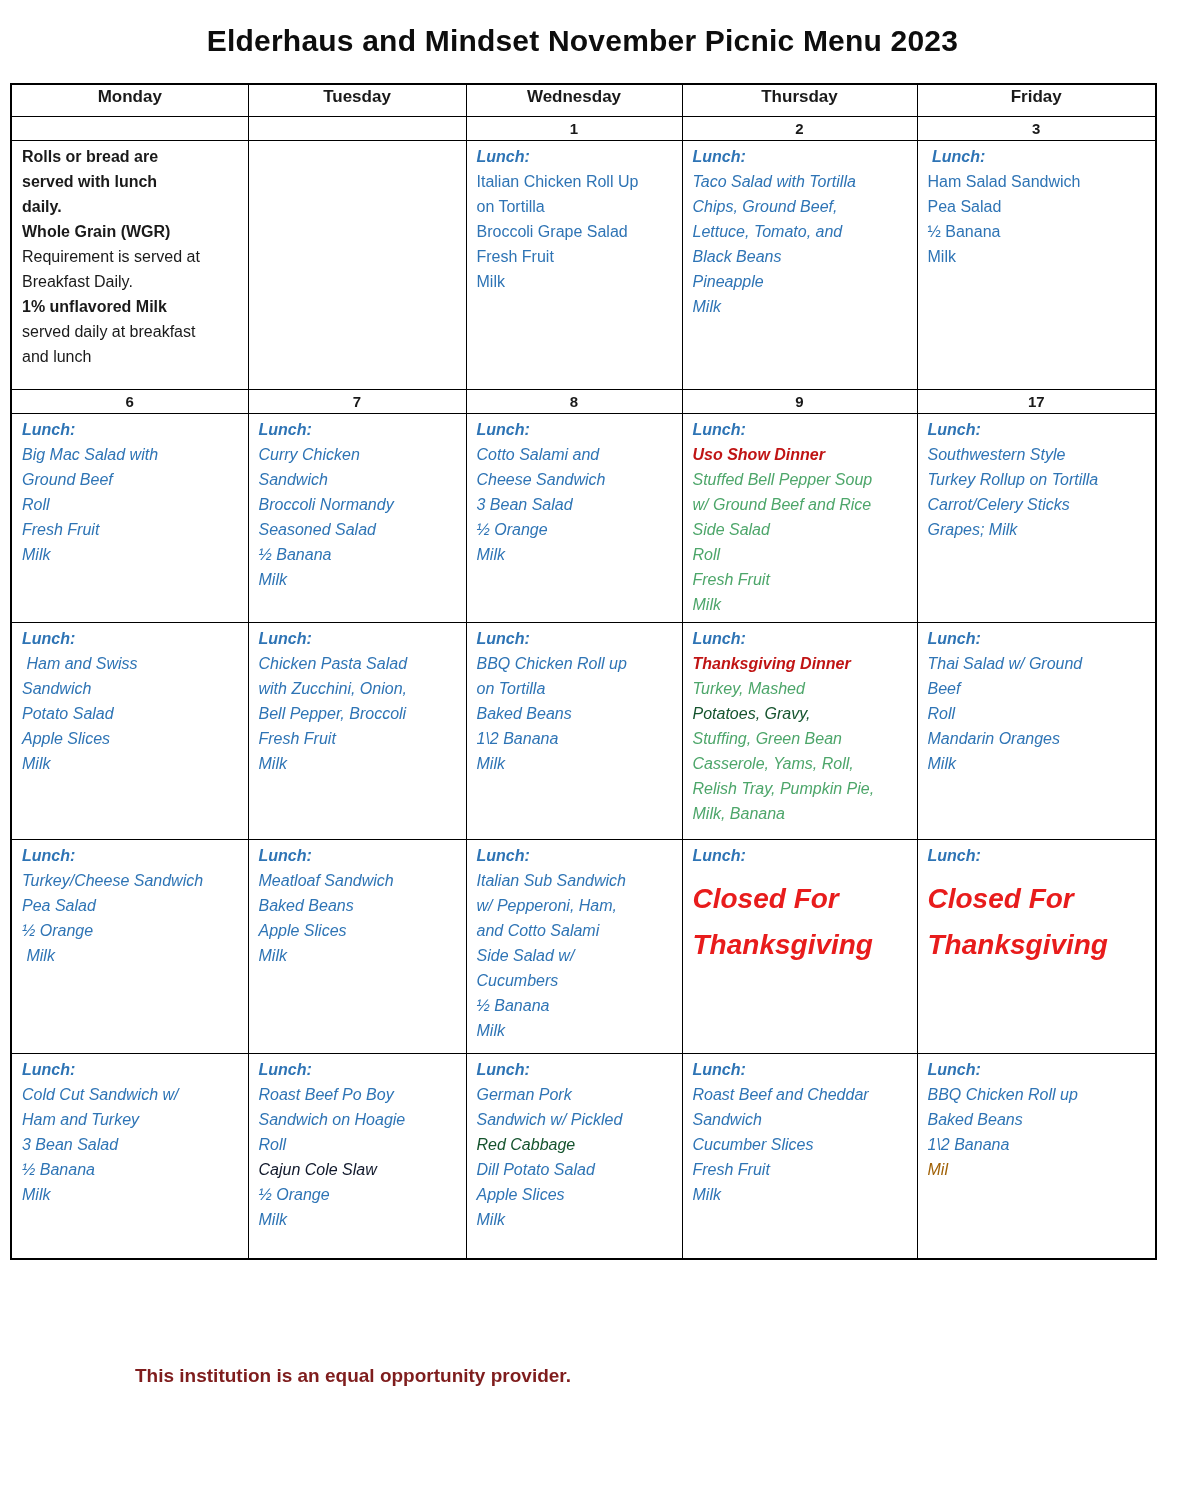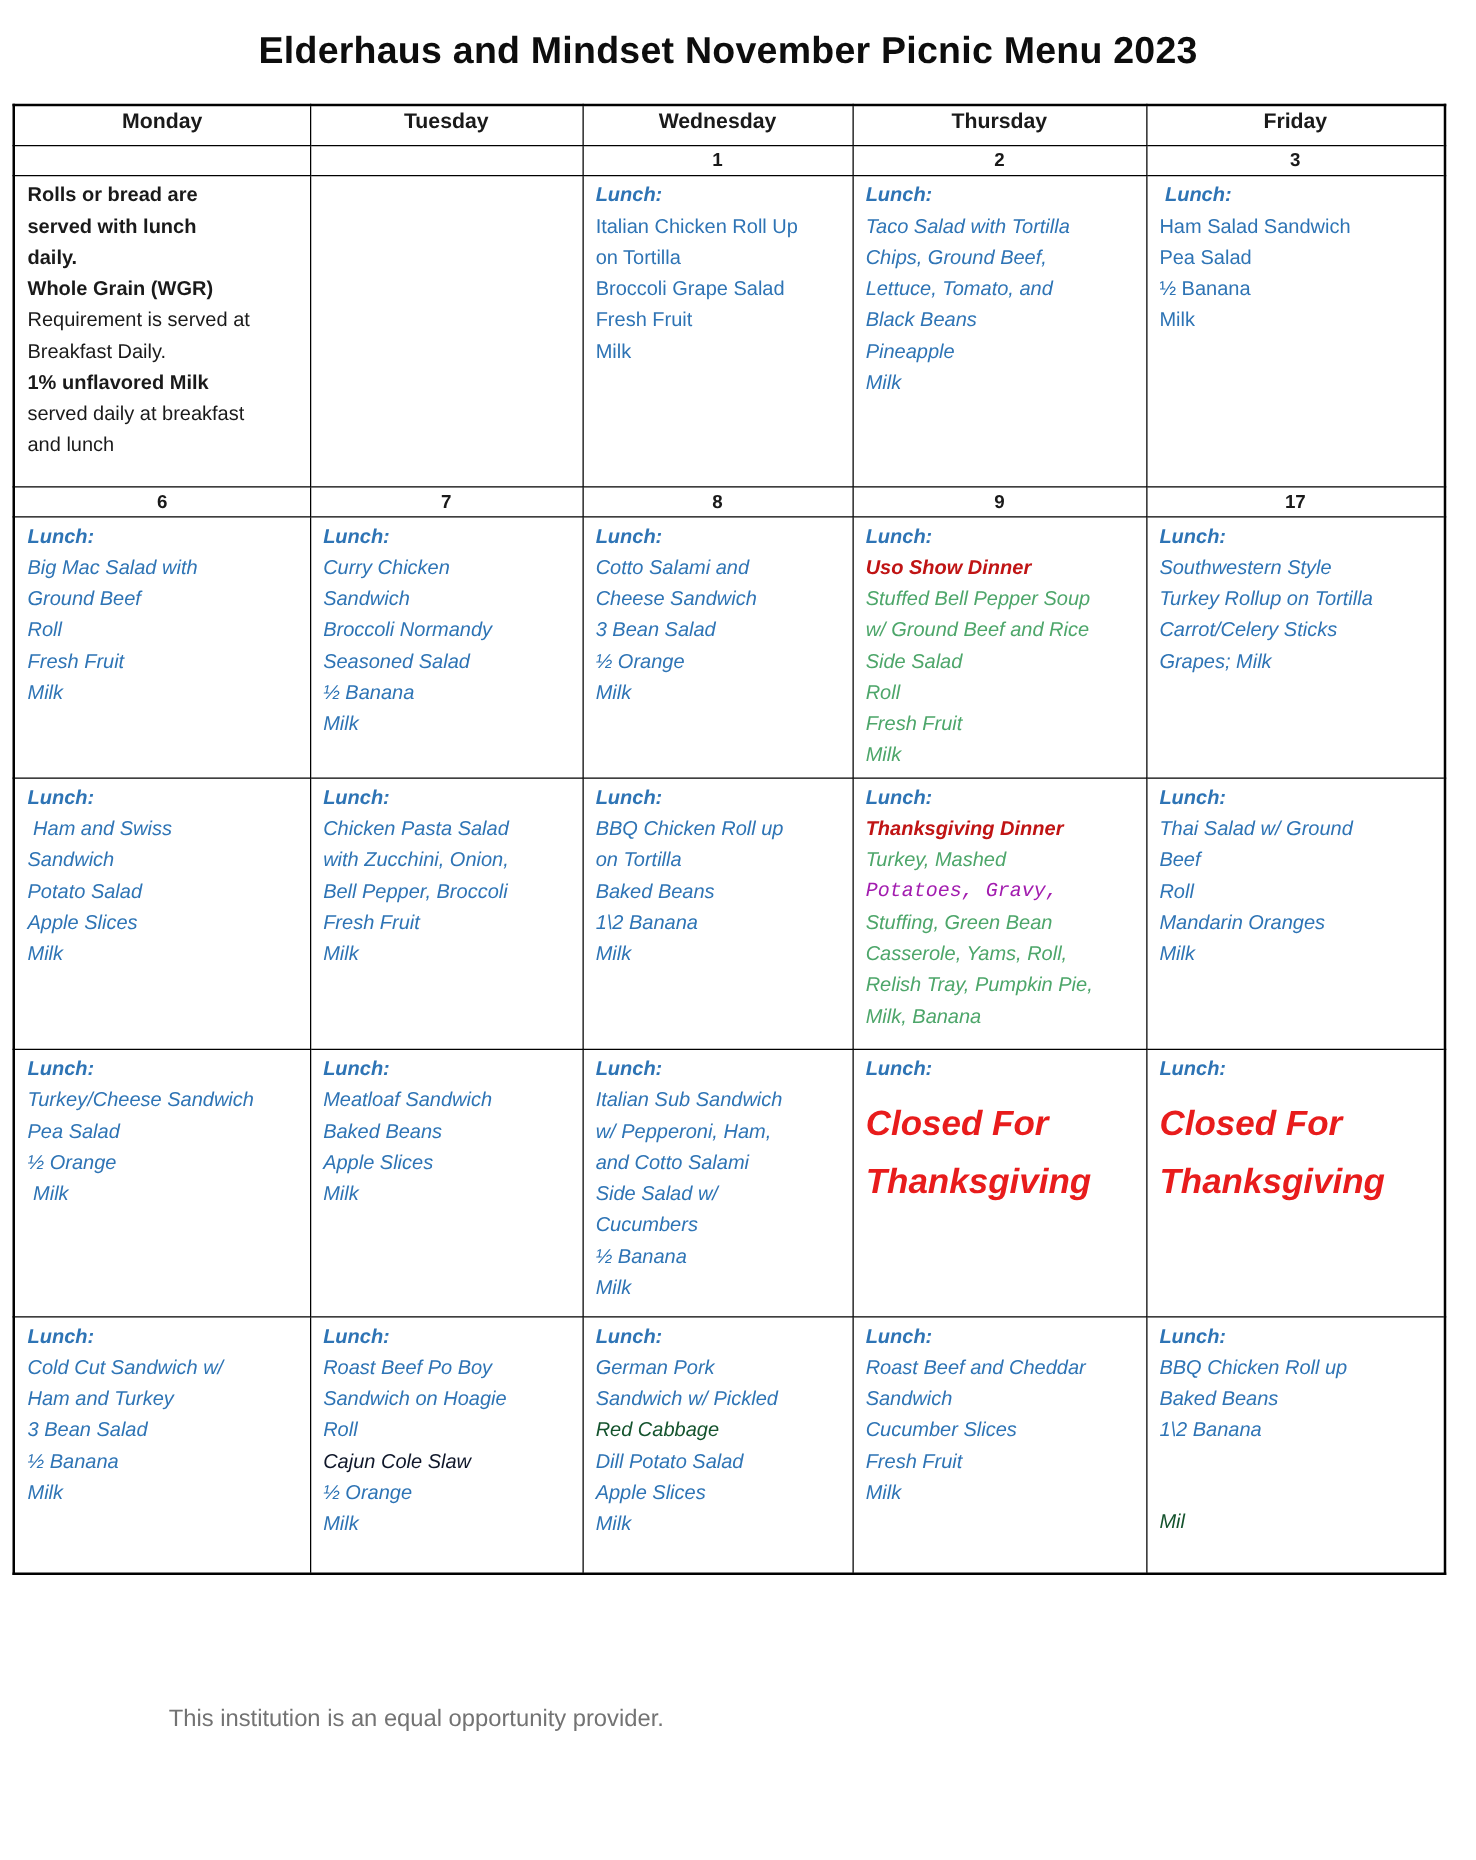--- a/index.html
+++ b/index.html
@@ -26,21 +26,21 @@
   tr.w3 td.cell{height:211px;}
   tr.w4 td.cell{height:208px;}
   tr.w5 td.cell{height:199px;}
   .lunch{font-weight:700;font-style:italic;line-height:25px;white-space:pre-wrap;}
   .item{font-style:italic;line-height:25px;white-space:pre-wrap;}
   .item.upright{font-style:normal;}
   .item.bold{font-weight:700;}
   .item.big{font-size:28px;line-height:46px;padding-top:8px;white-space:normal;}
   .footer-note{
     position:absolute;left:135px;top:1365px;
-    font-size:19px;color:#737373;
+    font-size:19px;color:#7f1d1d;font-weight:bold;
   }
 </style>
 </head>
 <body>
 
 <div class="page-title">Elderhaus and Mindset November Picnic Menu 2023</div>
 
 <table class="calendar">
   <colgroup>
     <col style="width:237px">
@@ -177,21 +177,21 @@
           <div class="item" style="color: rgb(46, 116, 181);">BBQ Chicken Roll up</div>
           <div class="item" style="color: rgb(46, 116, 181);">on Tortilla</div>
           <div class="item" style="color: rgb(46, 116, 181);">Baked Beans</div>
           <div class="item" style="color: rgb(46, 116, 181);">1\2 Banana</div>
           <div class="item" style="color: rgb(46, 116, 181);">Milk</div>
         </td>
         <td class="cell">
           <div class="lunch" style="color: rgb(46, 116, 181);">Lunch:</div>
           <div class="item bold" style="color: rgb(192, 20, 20);">Thanksgiving Dinner</div>
           <div class="item" style="color: rgb(77, 166, 106);">Turkey, Mashed</div>
-          <div class="item" style="color: #a21caf; font-family: Liberation Mono, monospace;">Potatoes, Gravy,</div>
+          <div class="item" style="color: #14532d;">Potatoes, Gravy,</div>
           <div class="item" style="color: rgb(77, 166, 106);">Stuffing, Green Bean</div>
           <div class="item" style="color: rgb(77, 166, 106);">Casserole, Yams, Roll,</div>
           <div class="item" style="color: rgb(77, 166, 106);">Relish Tray, Pumpkin Pie,</div>
           <div class="item" style="color: rgb(77, 166, 106);">Milk, Banana</div>
         </td>
         <td class="cell">
           <div class="lunch" style="color: rgb(46, 116, 181);">Lunch:</div>
           <div class="item" style="color: rgb(46, 116, 181);">Thai Salad w/ Ground</div>
           <div class="item" style="color: rgb(46, 116, 181);">Beef</div>
           <div class="item" style="color: rgb(46, 116, 181);">Roll</div>
@@ -266,19 +266,19 @@
           <div class="item" style="color: rgb(46, 116, 181);">Sandwich</div>
           <div class="item" style="color: rgb(46, 116, 181);">Cucumber Slices</div>
           <div class="item" style="color: rgb(46, 116, 181);">Fresh Fruit</div>
           <div class="item" style="color: rgb(46, 116, 181);">Milk</div>
         </td>
         <td class="cell">
           <div class="lunch" style="color: rgb(46, 116, 181);">Lunch:</div>
           <div class="item" style="color: rgb(46, 116, 181);">BBQ Chicken Roll up</div>
           <div class="item" style="color: rgb(46, 116, 181);">Baked Beans</div>
           <div class="item" style="color: rgb(46, 116, 181);">1\2 Banana</div>
-          <div class="item" style="color: #14532d; margin-top: 48px;">Mil</div>
+          <div class="item" style="color: #a16207;">Mil</div>
         </td>
       </tr>
     </tbody>
 </table>
 
 <div class="footer-note">This institution is an equal opportunity provider.</div>
 
 </body></html>

